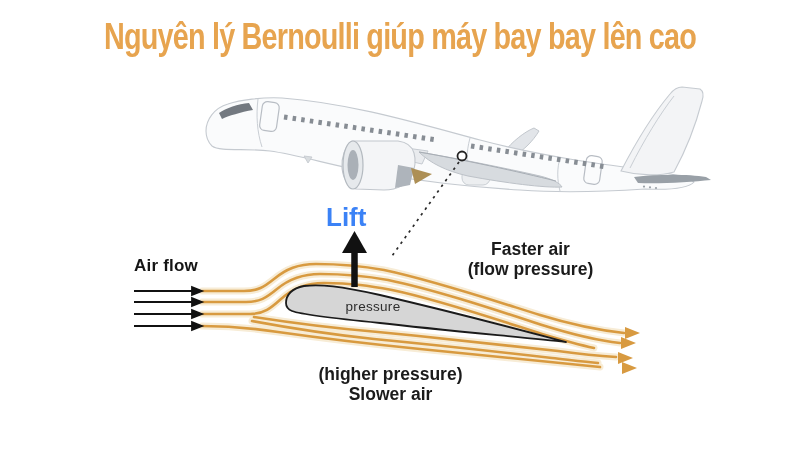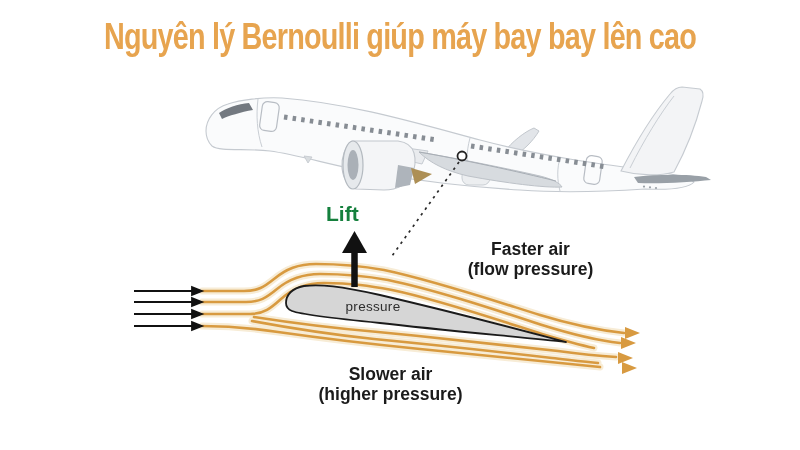--- a/index.html
+++ b/index.html
@@ -10,21 +10,21 @@
   .stage{position:absolute;inset:0;}
   svg{position:absolute;left:0;top:0;}
   
   .title{
     position:absolute;left:0;top:16px;width:800px;text-align:center;
     font-size:36px;font-weight:700;letter-spacing:-1px;color:#E7A44F;
     transform:scaleX(0.8);transform-origin:50% 50%;white-space:nowrap;
   }
   .lbl{position:absolute;color:#141414;}
   .airflow{left:134px;top:256px;width:90px;font-size:17px;font-weight:700;letter-spacing:.2px;}
-  .lift{left:326px;top:202px;width:60px;font-size:21px;font-weight:800;color:#15803d;}
+  .lift{left:326px;top:202px;width:60px;font-size:26px;font-weight:800;color:#3b82f6;}
   .airfoil-lbl{left:336px;top:299px;width:74px;text-align:center;font-size:13.5px;font-weight:400;color:#2e2e2e;letter-spacing:.3px;}
   .upperlbl{left:428px;top:240px;width:205px;text-align:center;font-size:17.5px;font-weight:700;line-height:19.5px;color:#1b1b1b;}
   .lowerlbl{left:288px;top:365px;width:205px;text-align:center;font-size:17.5px;font-weight:700;line-height:19.5px;color:#1b1b1b;}
   
   .halo{fill:none;stroke:#f7ecd6;stroke-width:7;stroke-linecap:round;}
   .stream{fill:none;stroke:#D89A40;stroke-width:2.6;stroke-linecap:round;}
   .plane-line{fill:none;stroke:#c9ced4;stroke-width:1;}
 </style>
 </head>
 <body>
@@ -145,27 +145,28 @@
         <polygon points="202,302 192,298 192,306"></polygon>
       <line x1="134" y1="314" x2="193" y2="314"></line>
         <polygon points="202,314 192,310 192,318"></polygon>
       <line x1="134" y1="326" x2="193" y2="326"></line>
         <polygon points="202,326 192,322 192,330"></polygon>
     </g>
   </svg>
 
   <div class="title">Nguyên lý Bernoulli giúp máy bay bay lên cao</div>
 
+  <div class="lbl airflow">Air flow</div>
 
   <div class="lbl lift">Lift</div>
 
   <div class="lbl airfoil-lbl">pressure</div>
 
   <div class="lbl upperlbl">
     <div>Faster air</div>
     <div>(flow pressure)</div>
   </div>
 
   <div class="lbl lowerlbl">
+    <div>(higher pressure)</div>
     <div>Slower air</div>
-    <div>(higher pressure)</div>
   </div>
 </div>
 
 </body></html>

